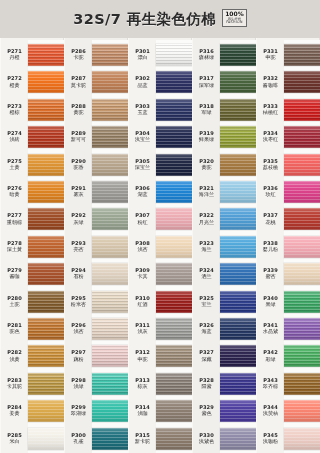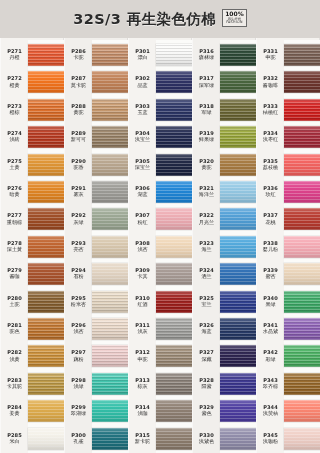--- a/index.html
+++ b/index.html
@@ -90,21 +90,21 @@
       rgba(0,0,0,.05) 72%,
       rgba(0,0,0,.14) 100%);
   }
 </style>
 </head>
 <body>
 
 <div id="page">
 
   <div class="header">
-    <span class="title">32S/3 再生染色仿棉</span>
+    <span class="title">32S/7 再生染色仿棉</span>
     <span class="badge">
       <span class="b1">100%</span>
       <span class="b2">再生纤维</span>
       <span class="b3">FASHION</span>
     </span>
   </div>
 
   <div class="grid" id="grid">
       <div class="col">
         <div class="cell" style="top: 2px;">

